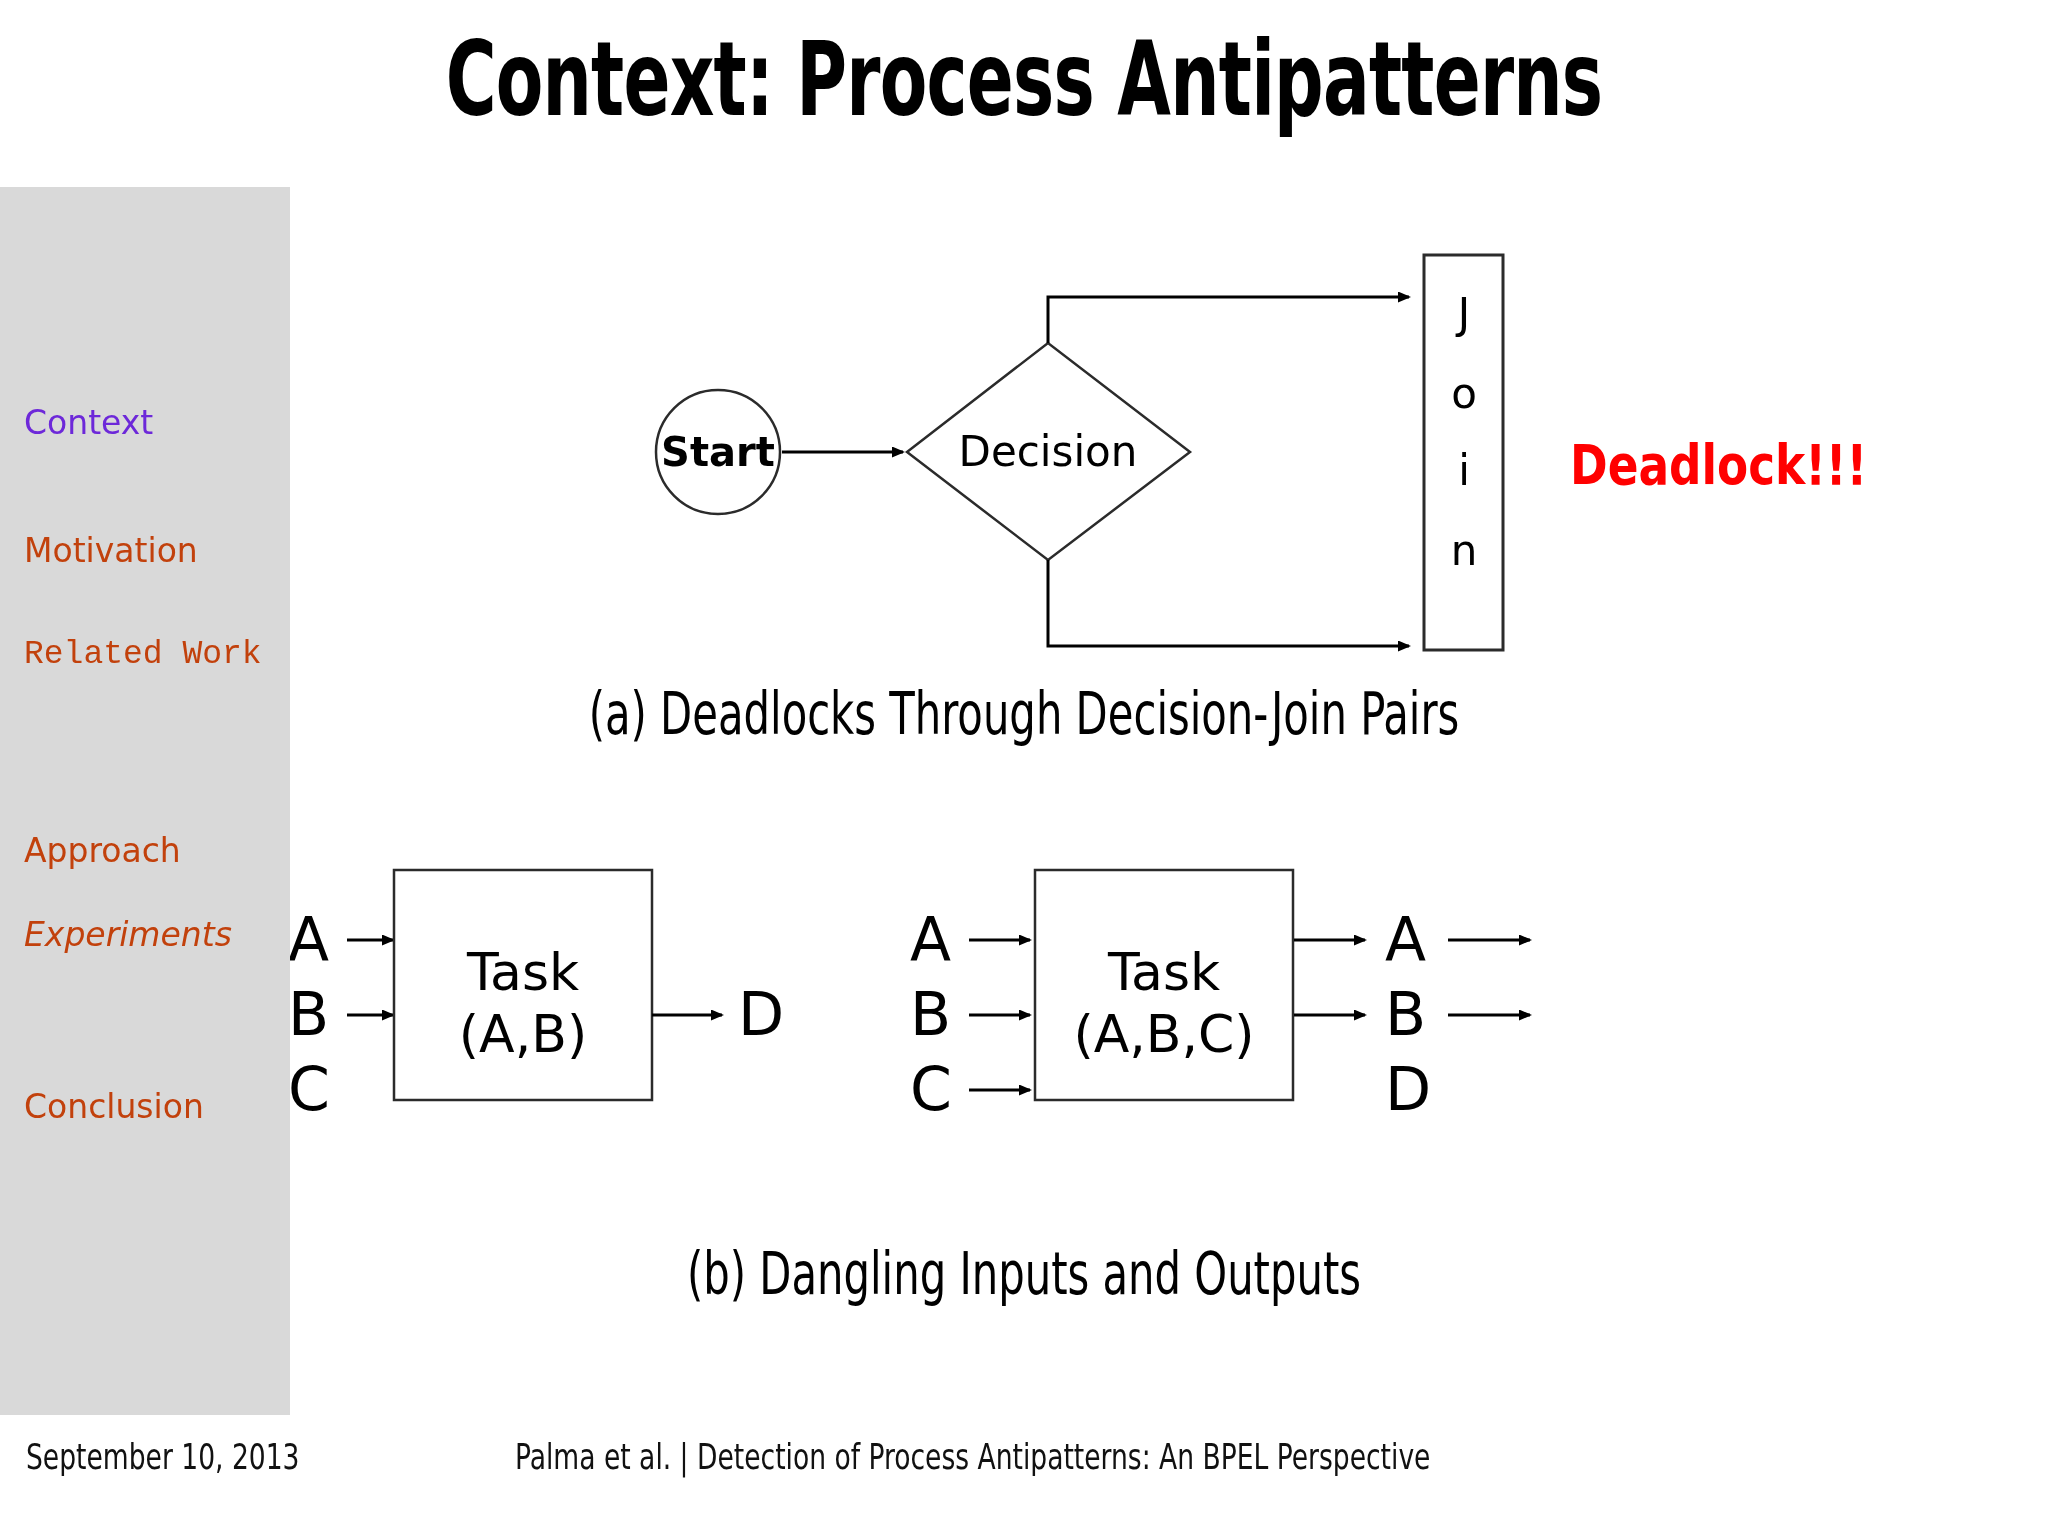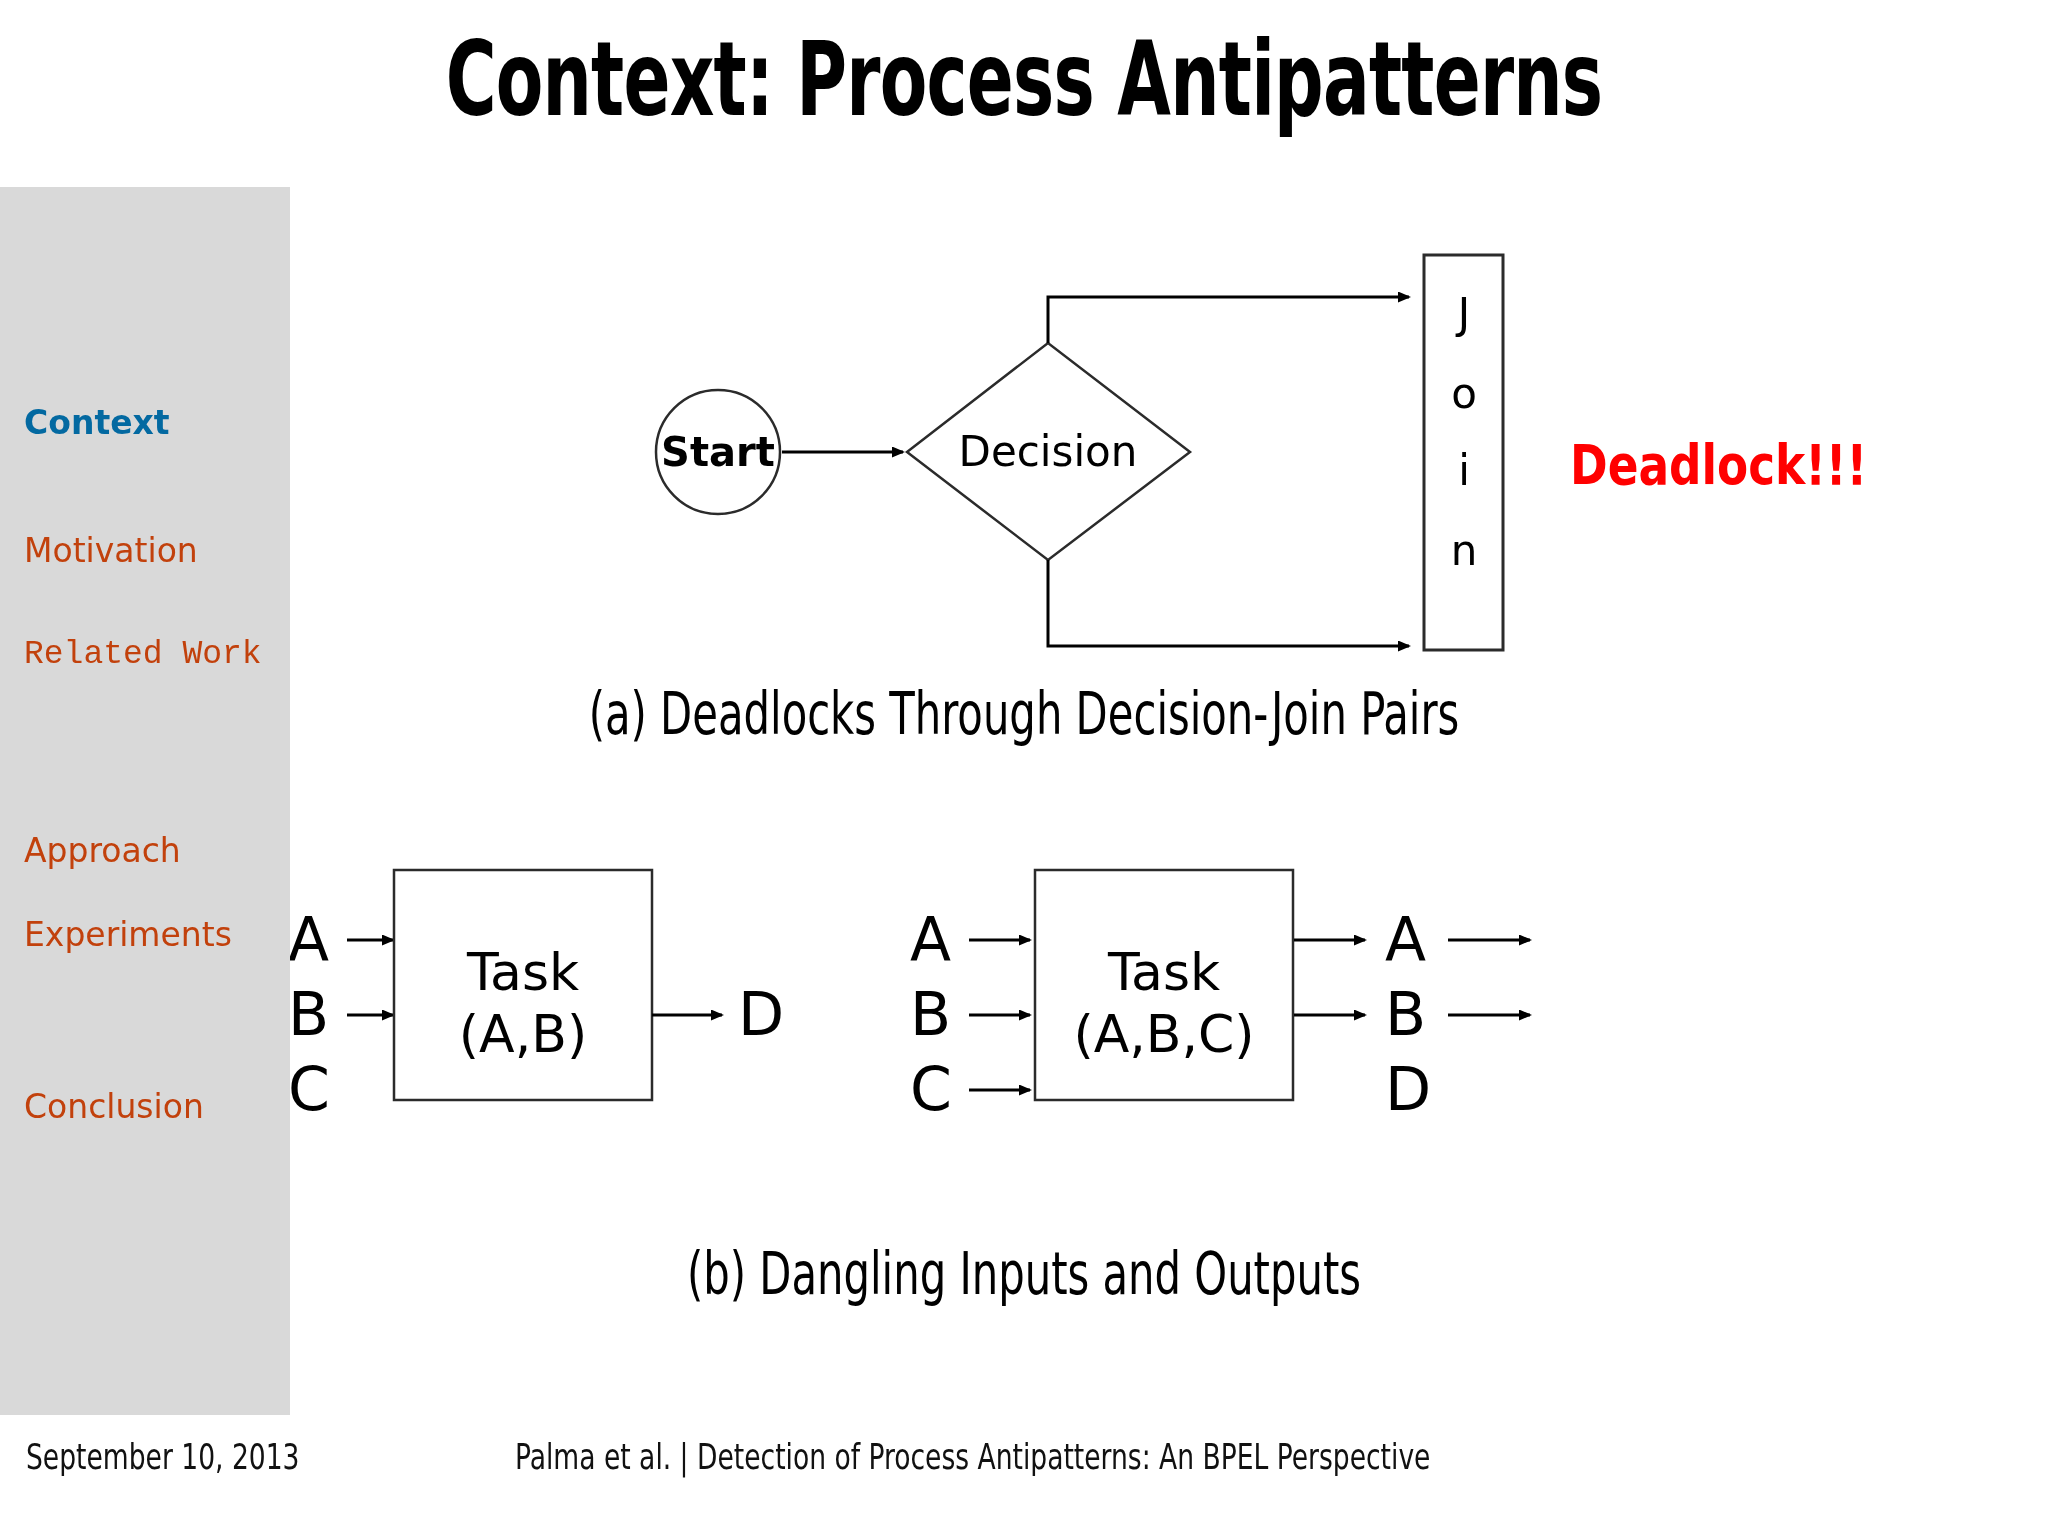--- a/index.html
+++ b/index.html
@@ -49,22 +49,22 @@
     position: absolute;
     left: 24px;
     width: 266px;
     font-family: "DejaVu Sans", sans-serif;
     font-size: 33px;
     color: #c2410c;
     white-space: nowrap;
     line-height: 40px;
   }
   .sidebar-item.active {
-    font-weight: bold;
-    color: #0369a1;
+    font-weight: normal;
+    color: #6d28d9;
   }
 
   
   .footer {
     position: absolute;
     left: 0;
     bottom: 0;
     width: 2048px;
     height: 120px;
     font-family: "DejaVu Sans Condensed", "Liberation Sans Narrow", "Liberation Sans", sans-serif;
@@ -140,21 +140,21 @@
 
 <div id="slide">
 
   <div class="slide-title">Context: Process Antipatterns</div>
 
   <div class="sidebar">
     <div class="sidebar-item active" style="top:216px;">Context</div>
     <div class="sidebar-item" style="top:344px;">Motivation</div>
     <div class="sidebar-item" style="top:448px;font-family:Liberation Mono, monospace;">Related Work</div>
     <div class="sidebar-item" style="top:600px;margin-top:44px;">Approach</div>
-    <div class="sidebar-item" style="top:728px;">Experiments</div>
+    <div class="sidebar-item" style="top:728px;font-style:italic;">Experiments</div>
     <div class="sidebar-item" style="top:856px;margin-top:44px;">Conclusion</div>
   </div>
 
   <div class="figure-a">
     <svg class="fig-svg" width="1758" height="600" viewBox="0 0 1758 600">
       <defs>
         <marker id="arrA" markerWidth="13" markerHeight="13" refX="11" refY="5.5" orient="auto" markerUnits="userSpaceOnUse">
           <path d="M0,0 L13,5.5 L0,11 z" fill="#000"></path>
         </marker>
       </defs>

